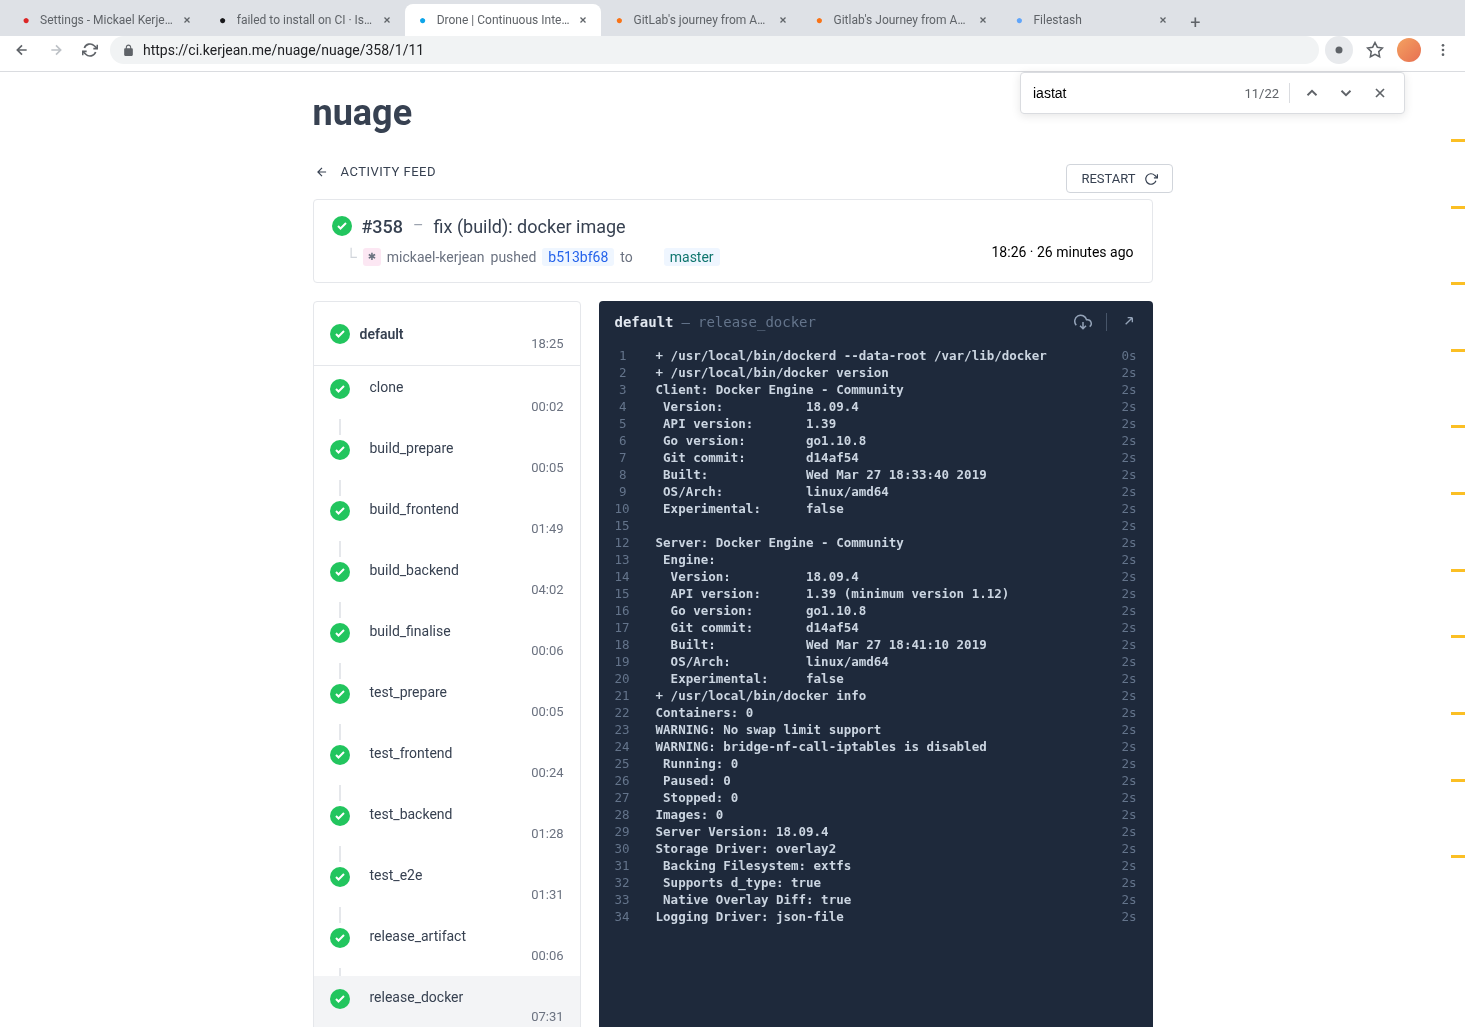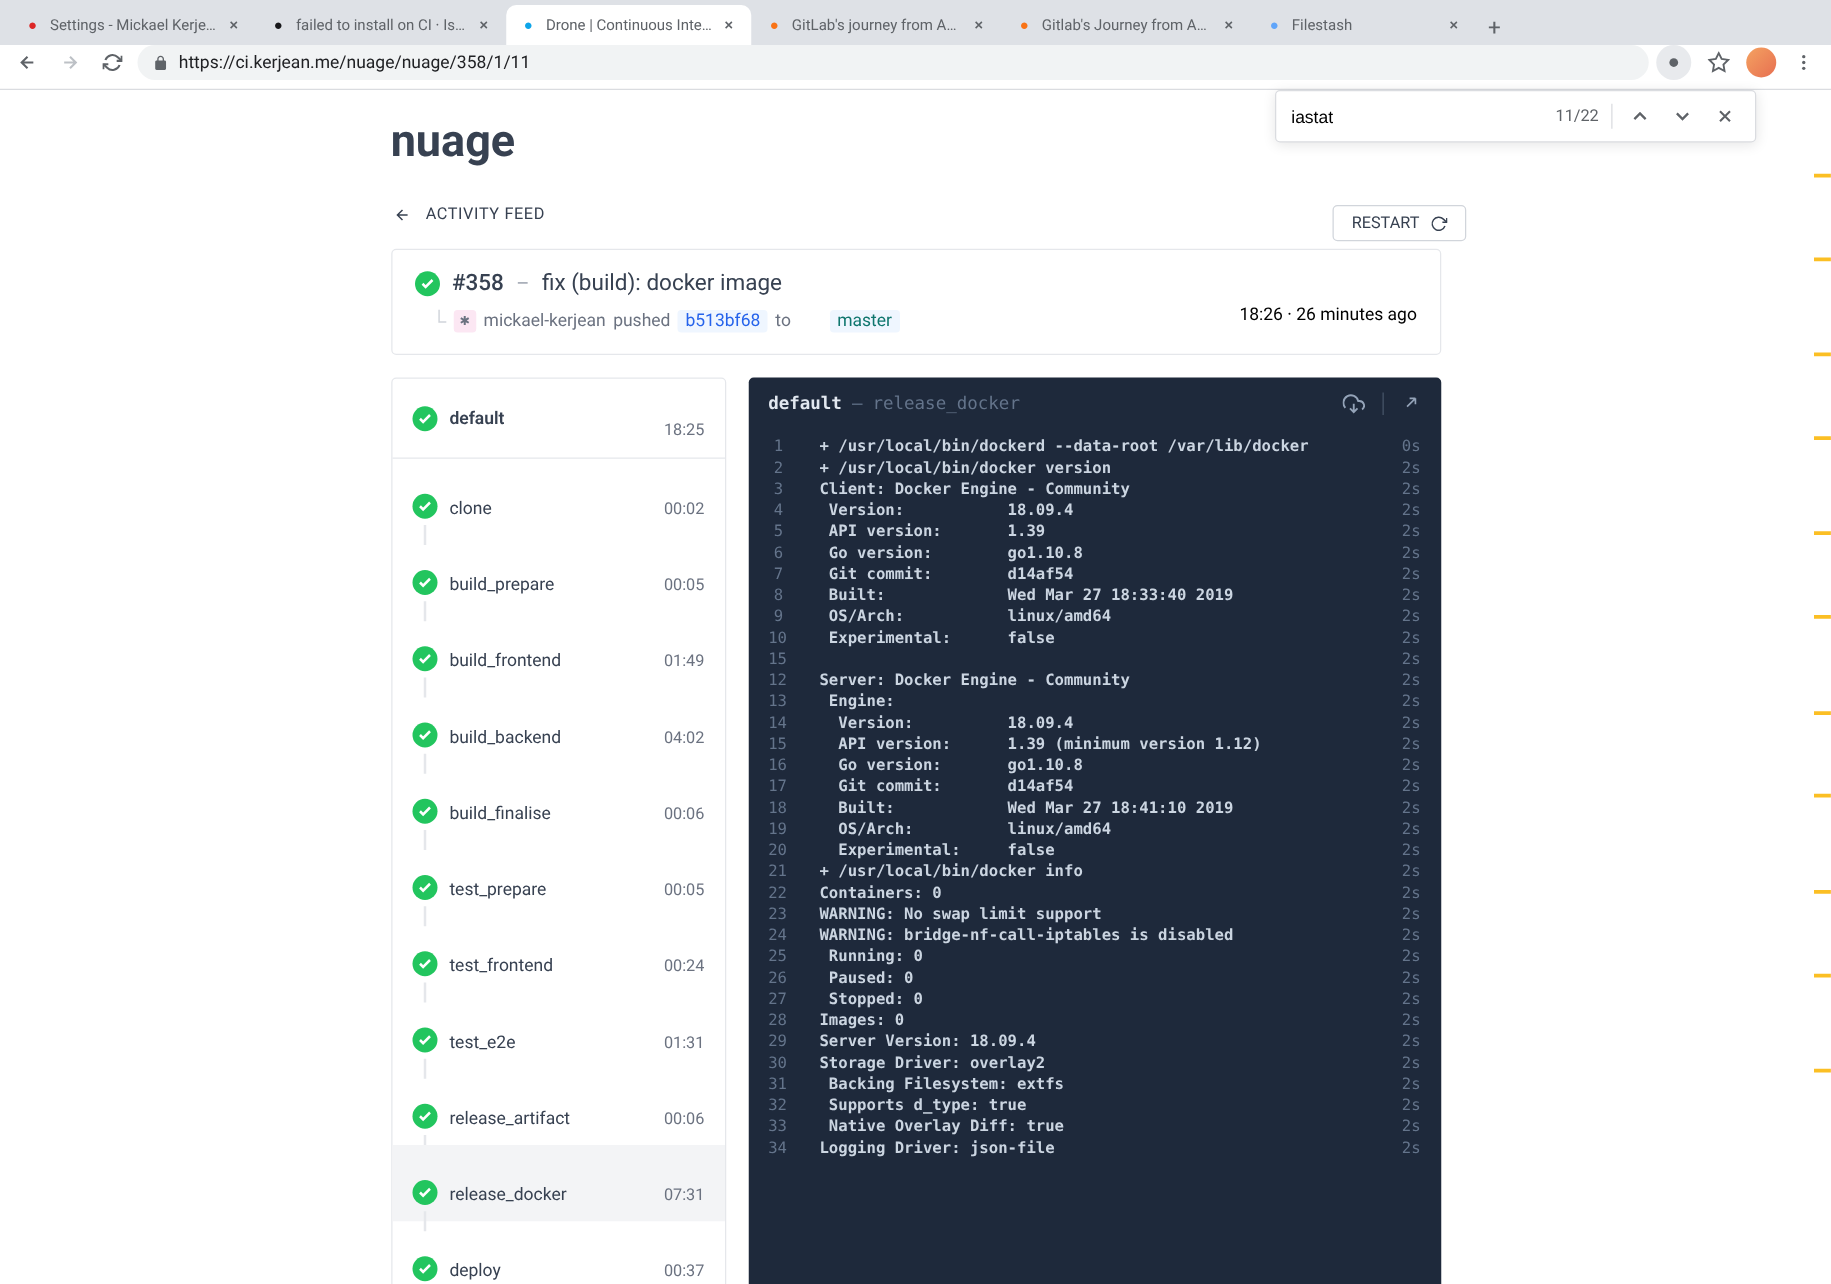--- a/index.html
+++ b/index.html
@@ -30,37 +30,37 @@
 
 .page-content { height: calc(100vh - 72px); overflow-y: auto; background: #fff; }
 .page-inner { max-width: 880px; margin: 0 auto; padding: 0 20px; }
 
 .repo-title { font-size: 36px; color: #374151; padding-top: 20px; }
 .activity-link { display: inline-flex; align-items: center; gap: 10px; color: #374151; font-size: 13px; letter-spacing: 0.5px; padding: 30px 0 20px; cursor: pointer; }
 
 .restart-btn { position: absolute; top: 92px; background: #fff; border: 1px solid #d1d5db; border-radius: 4px; padding: 6px 14px; font-size: 13px; color: #374151; display: flex; align-items: center; gap: 8px; cursor: pointer; }
 
 .build-card { border: 1px solid #e5e7eb; border-radius: 4px; padding: 16px 18px; margin-bottom: 18px; }
-.build-header { display: flex; align-items: center; gap: 10px; }
+.build-header { display: flex; align-items: flex-start; gap: 10px; }
 .status-icon { width: 20px; height: 20px; border-radius: 50%; background: #22c55e; display: flex; align-items: center; justify-content: center; color: #fff; font-size: 12px; flex-shrink: 0; }
 .build-number { font-size: 18px; color: #374151; font-weight: 500; }
 .build-dash { color: #9ca3af; }
 .build-title { font-size: 18px; color: #374151; }
 .build-meta { display: flex; align-items: center; gap: 6px; margin-top: 10px; padding-left: 14px; font-size: 14px; color: #6b7280; }
 .meta-connector { color: #d1d5db; font-size: 16px; }
 .meta-avatar { width: 18px; height: 18px; border-radius: 3px; background: #fce7f3; display: inline-flex; align-items: center; justify-content: center; font-size: 10px; }
 .commit-hash { color: #2563eb; background: #eff6ff; padding: 1px 6px; border-radius: 3px; }
 .branch { color: #0f766e; background: #eff6ff; padding: 1px 6px; border-radius: 3px; margin-left: 25px; }
 .build-time { margin-left: auto; font-size: 14px; color: #000000; }
 
 .main-grid { display: flex; gap: 18px; }
 .steps-panel { width: 268px; border: 1px solid #e5e7eb; border-radius: 4px; }
 .step-header { display: flex; align-items: center; padding: 14px 16px; gap: 10px; border-bottom: 1px solid #e5e7eb; }
 .step-header .step-name { font-weight: 600; color: #374151; }
-.step-item { display: flex; align-items: flex-end; padding: 13px 16px; gap: 10px; cursor: pointer; position: relative; }
+.step-item { display: flex; align-items: flex-start; padding: 13px 16px; gap: 20px; cursor: pointer; position: relative; }
 .step-item.selected { background: #f3f4f6; }
 .step-item:not(:last-child)::after { content: ""; position: absolute; left: 25px; bottom: -8px; width: 2px; height: 16px; background: #e5e7eb; z-index: 0; }
 .step-name { flex: 1; font-size: 14px; color: #374151; }
 .step-time { font-size: 13px; color: #6b7280; margin-top: 20px; }
 
 .console-panel { flex: 1; background: #1e293b; border-radius: 4px; overflow: hidden; min-width: 0; }
 .console-header { display: flex; align-items: center; padding: 12px 16px; gap: 8px; }
 .console-title { color: #e2e8f0; font-weight: 600; font-size: 14px; font-family: ui-monospace, monospace; }
 .console-subtitle { color: #64748b; font-size: 14px; font-family: ui-monospace, monospace; }
 .console-actions { margin-left: auto; display: flex; gap: 14px; }
@@ -323,20 +323,29 @@
     </span>
     <span class="step-name">test_frontend</span>
     <span class="step-time">00:24</span>
             </div>
             <div class="step-item">
     <span class="status-icon">
       <svg width="12" height="12" viewBox="0 0 24 24" fill="none" stroke="white" stroke-width="4">
                   <path d="M20 6L9 17l-5-5"></path>
                 </svg>
     </span>
+    <span class="step-name">test_backend</span>
+    <span class="step-time">01:28</span>
+            </div>
+            <div class="step-item">
+    <span class="status-icon">
+      <svg width="12" height="12" viewBox="0 0 24 24" fill="none" stroke="white" stroke-width="4">
+                  <path d="M20 6L9 17l-5-5"></path>
+                </svg>
+    </span>
     <span class="step-name">test_e2e</span>
     <span class="step-time">01:31</span>
             </div>
             <div class="step-item">
     <span class="status-icon">
       <svg width="12" height="12" viewBox="0 0 24 24" fill="none" stroke="white" stroke-width="4">
                   <path d="M20 6L9 17l-5-5"></path>
                 </svg>
     </span>
     <span class="step-name">release_artifact</span>

